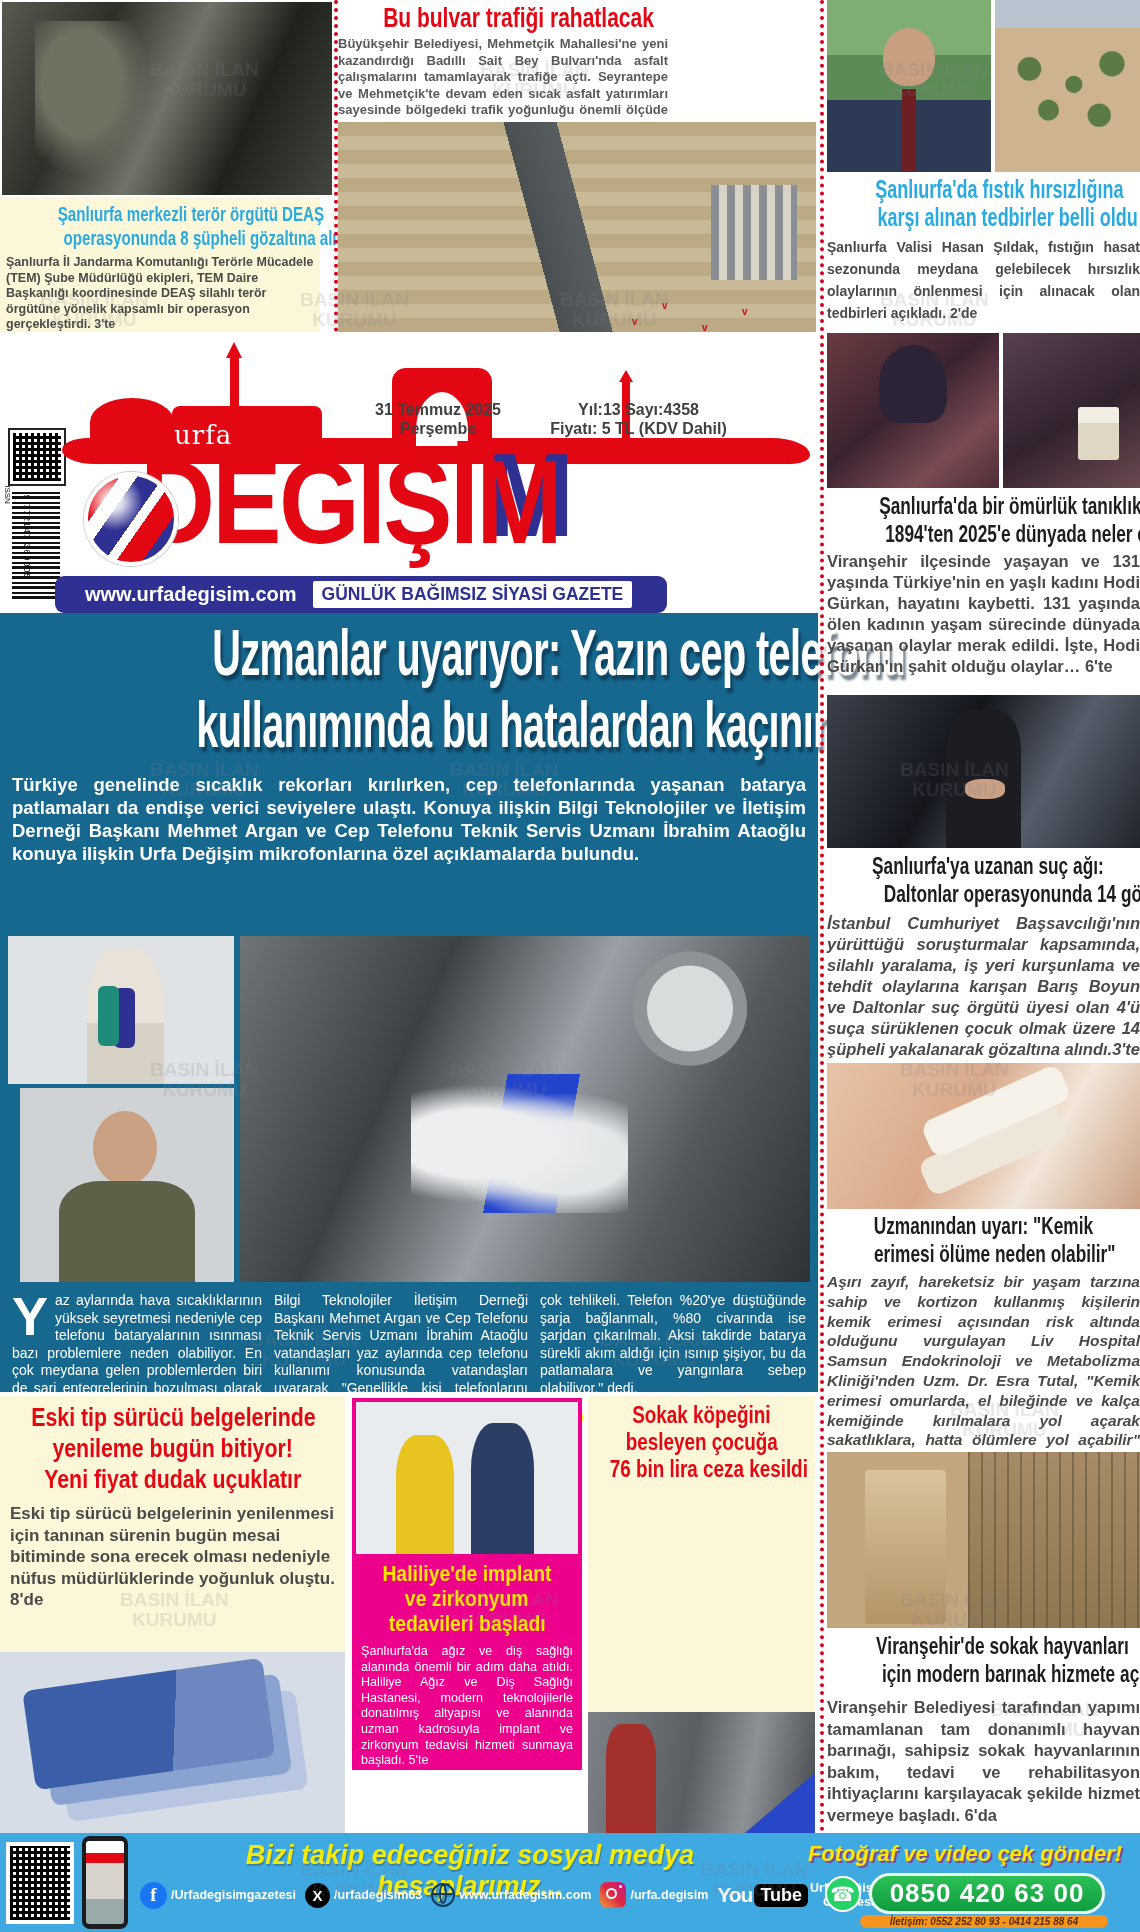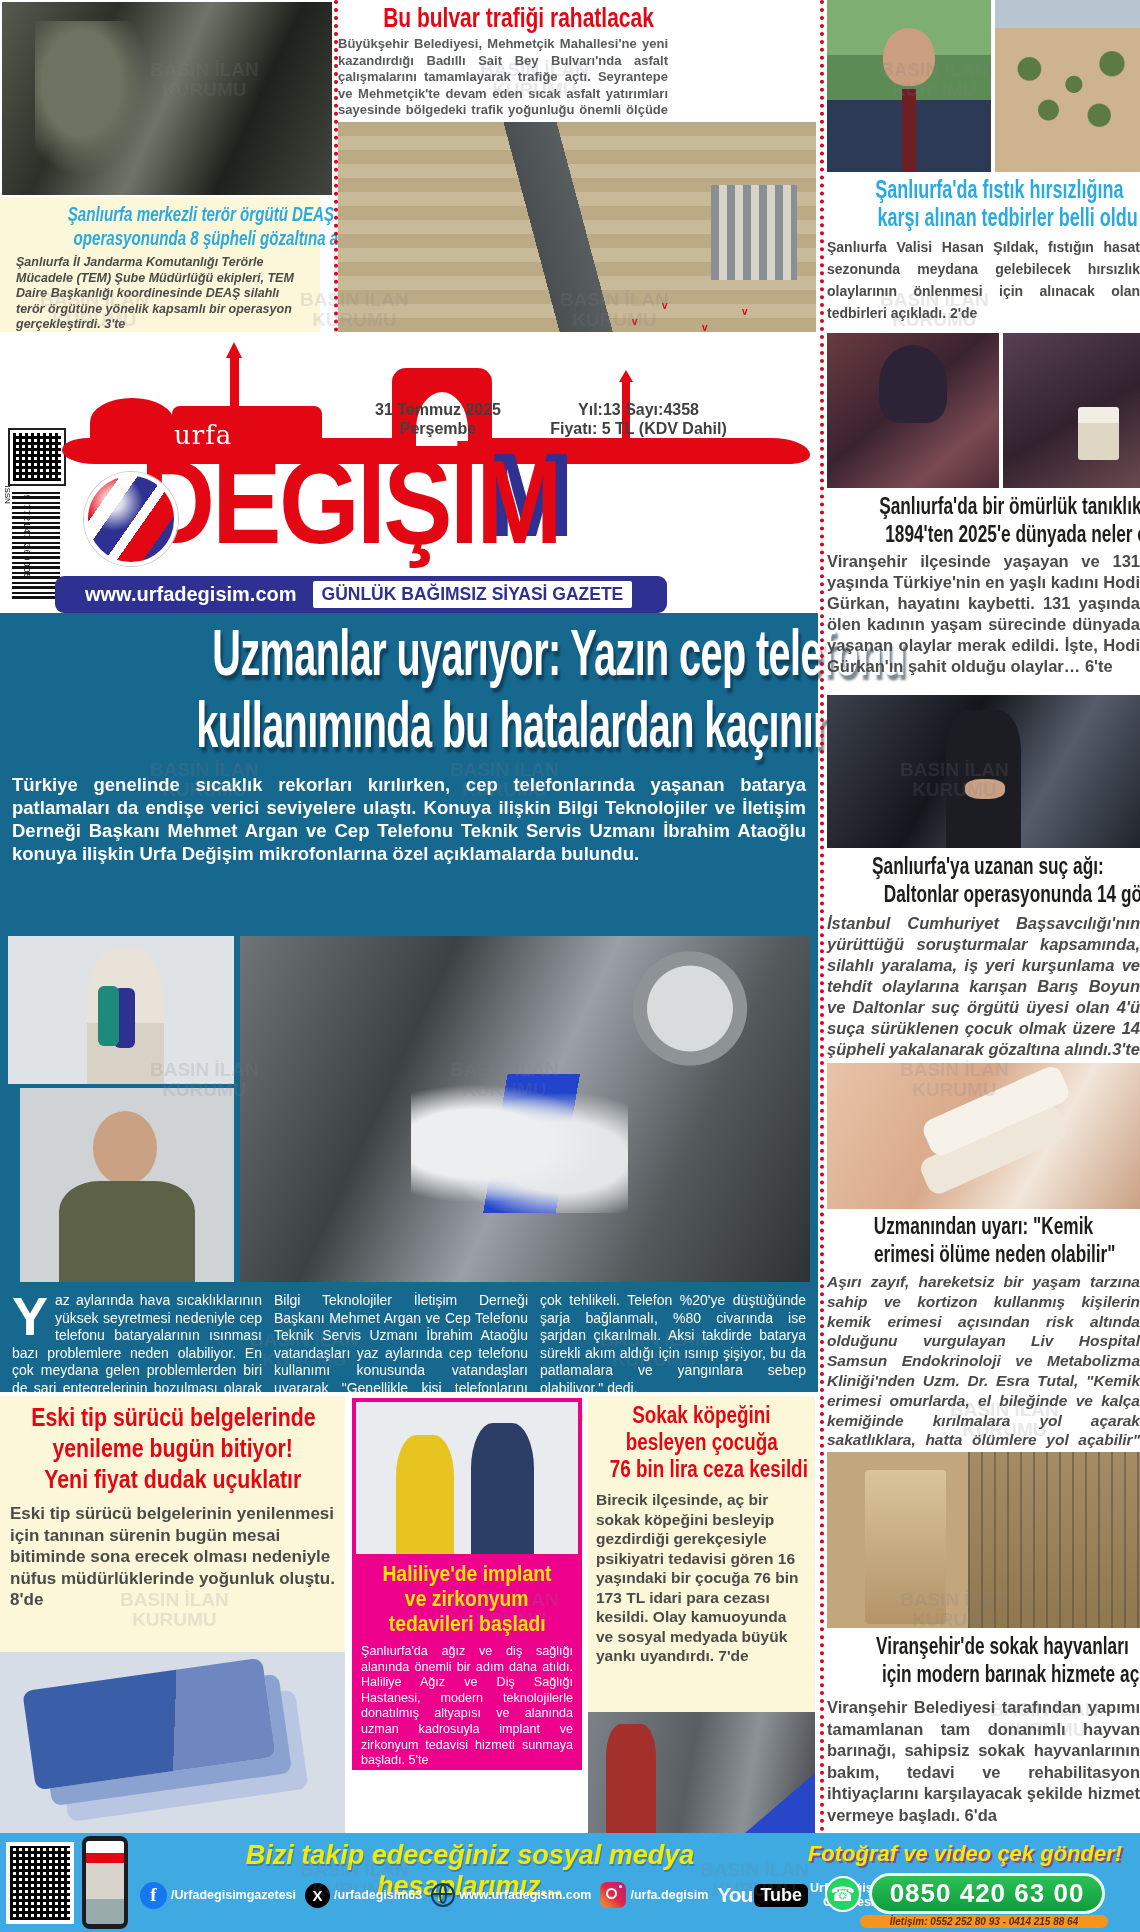--- a/index.html
+++ b/index.html
@@ -15,21 +15,21 @@
       font-weight:bold;font-size:19px;line-height:20px;text-align:center;white-space:pre-line;}
 
   
   .photo-soldiers{left:2px;top:2px;width:330px;height:193px;
     background:linear-gradient(115deg,#565b50 0%,#2d3029 28%,#707468 50%,#1f221c 72%,#43463e 100%);}
   .photo-soldiers:before{content:"";position:absolute;left:10%;top:10%;width:35%;height:80%;
     background:radial-gradient(ellipse at 40% 40%,#6d7261 0 40%,transparent 70%);}
   .dotted-v1{left:334px;top:0;height:332px;border-left:4px dotted #d6001c;}
   .dotted-v2{left:820px;top:0;height:1833px;border-left:4px dotted #d6001c;z-index:5;}
 
-  .tl-box{left:0;top:197px;width:320px;height:135px;background:#fcf7d9;padding:5px 16px;box-sizing:border-box;font-style:italic;}
+  .tl-box{left:0;top:197px;width:320px;height:135px;background:#fcf7d9;padding:5px 6px;box-sizing:border-box;}
   .tl-h{color:#29abe2;font-weight:800;font-size:21px;line-height:24px;text-align:center;}
   .tl-h .cond{transform:scaleX(.72);}
   .tl-body{margin-top:5px;font-size:12.5px;line-height:15.5px;color:#4a4a49;font-weight:600;}
 
   .tm-h{left:338px;top:2px;width:330px;text-align:center;color:#e30613;font-weight:800;font-size:28px;line-height:32px;}
   .tm-h .cond{transform:scaleX(.75);}
   .tm-body{left:338px;top:36px;width:330px;font-size:13px;line-height:16.5px;color:#58595b;font-weight:600;}
   .photo-boulevard{left:338px;top:122px;width:478px;height:210px;background:#c8b99a;}
   .photo-boulevard:before{content:"";position:absolute;left:-10%;top:-20%;width:120%;height:160%;
     background:linear-gradient(75deg,transparent 44%,#4a4f52 44%,#585d60 52%,transparent 52%),
@@ -310,21 +310,20 @@
     </div>
     <div class="bm-body">Şanlıurfa'da ağız ve diş sağlığı alanında önemli bir adım daha atıldı. Haliliye Ağız ve Diş Sağlığı Hastanesi, modern teknolojilerle donatılmış altyapısı ve alanında uzman kadrosuyla implant ve zirkonyum tedavisi hizmeti sunmaya başladı. 5'te</div>
   </div>
 
   <div class="abs br-box">
     <div class="br-h">
       <div><span class="cond">Sokak köpeğini</span></div>
       <div><span class="cond">besleyen çocuğa</span></div>
       <div><span class="cond">76 bin lira ceza kesildi</span></div>
     </div>
-    <div class="br-body">Birecik ilçesinde, aç bir sokak köpeğini besleyip gezdirdiği gerekçesiyle psikiyatri tedavisi gören 16 yaşındaki bir çocuğa 76 bin 173 TL idari para cezası kesildi. Olay kamuoyunda ve sosyal medyada büyük yankı uyandırdı. 7'de</div>
   </div>
   <div class="ph photo-boys-dog"></div>
 
   <div class="abs dotted-v2"></div>
 
   <div class="ph photo-governor"></div>
   <div class="ph photo-orchard"></div>
   <div class="sb-h sb-h-blue" style="left:827px;top:175px;">
     <div><span class="cond">Şanlıurfa'da fıstık hırsızlığına</span></div>
     <div><span class="cond">karşı alınan tedbirler belli oldu</span></div>

